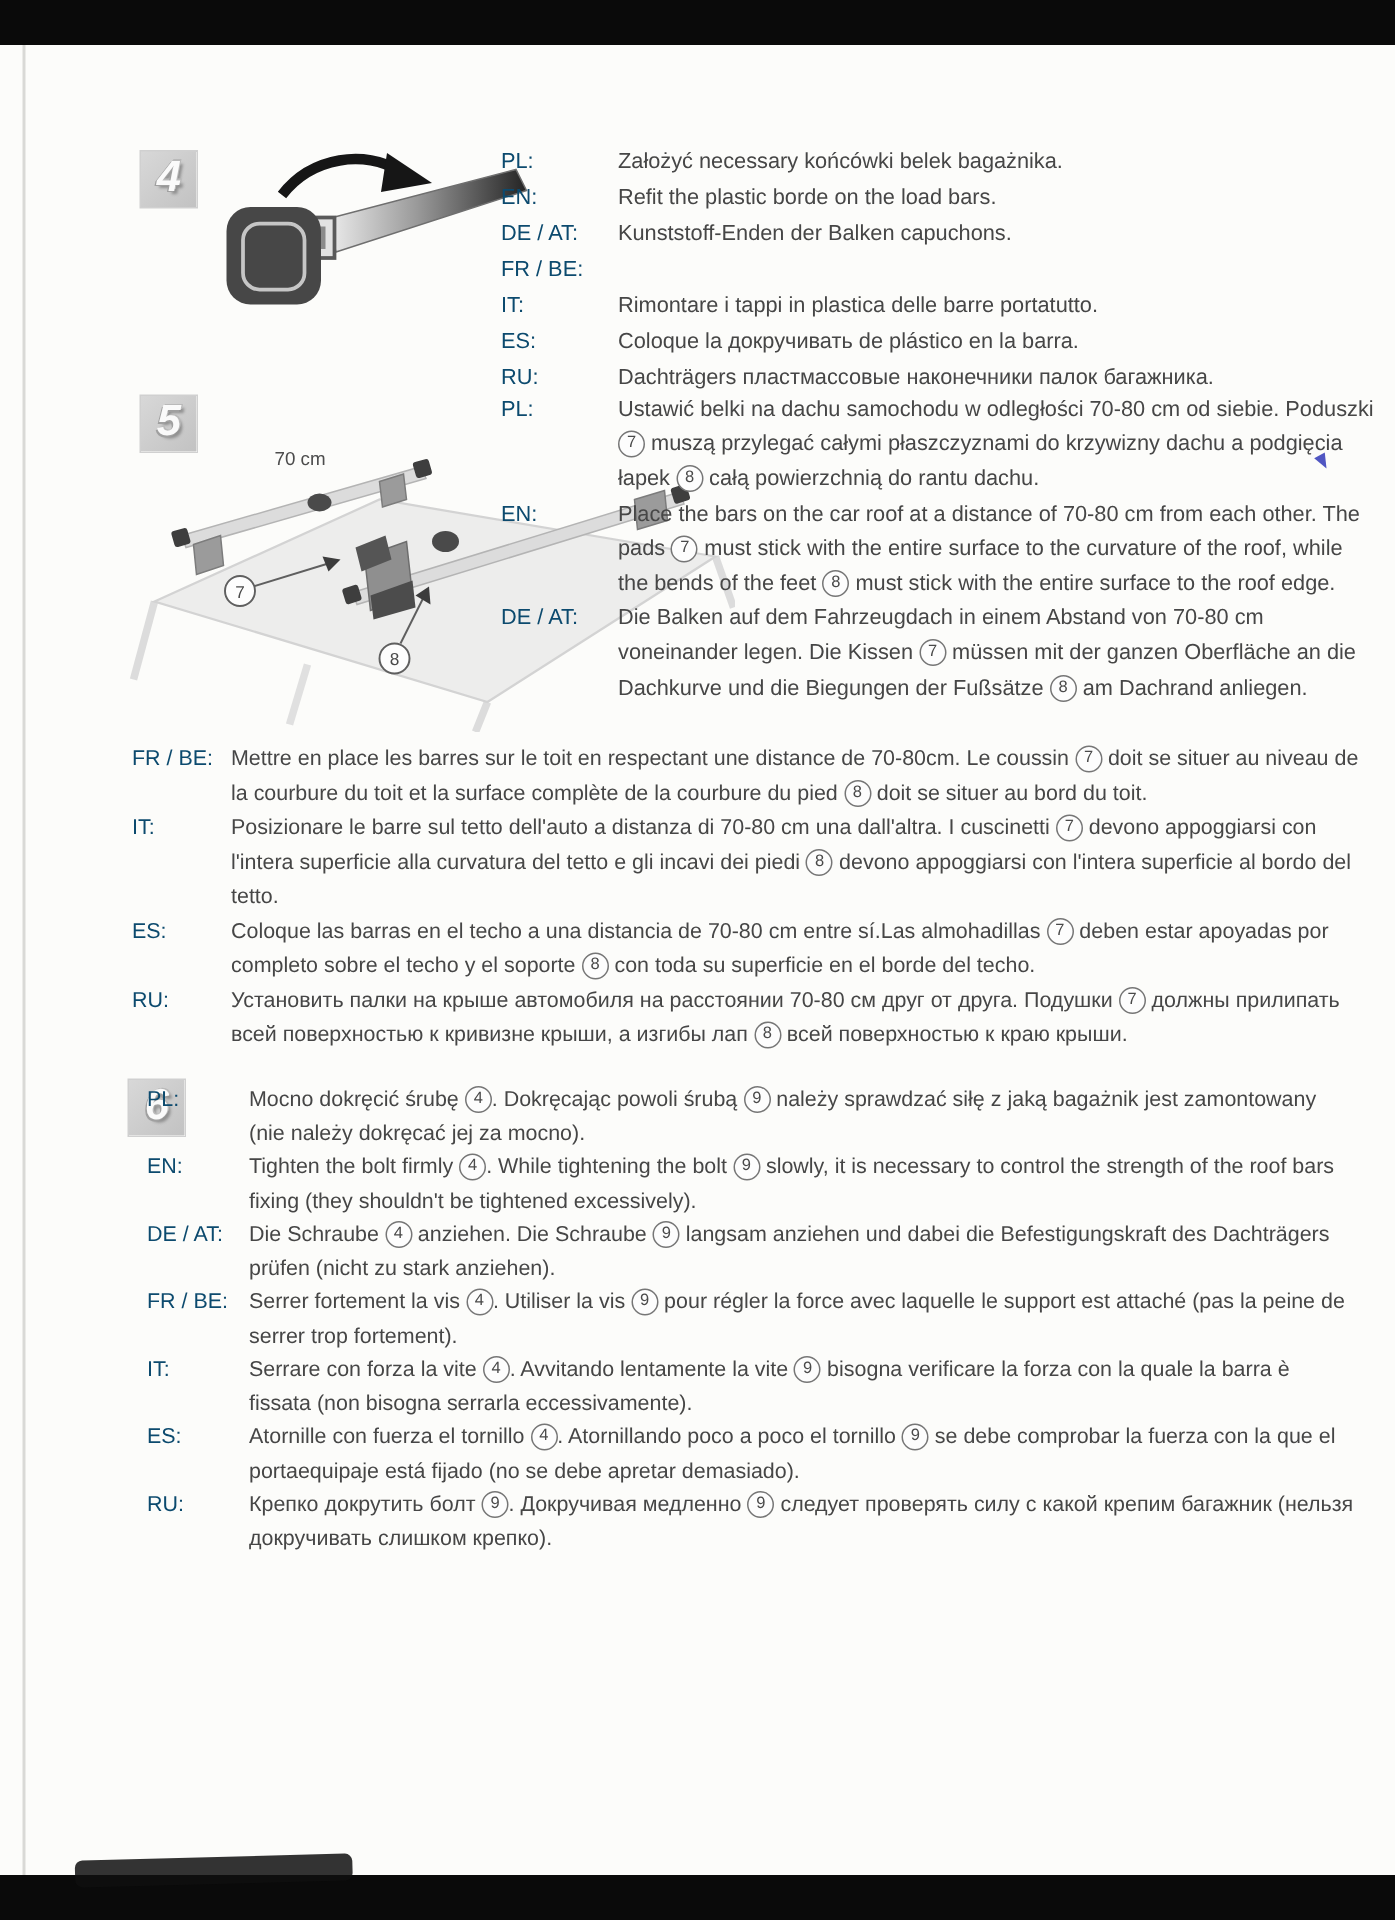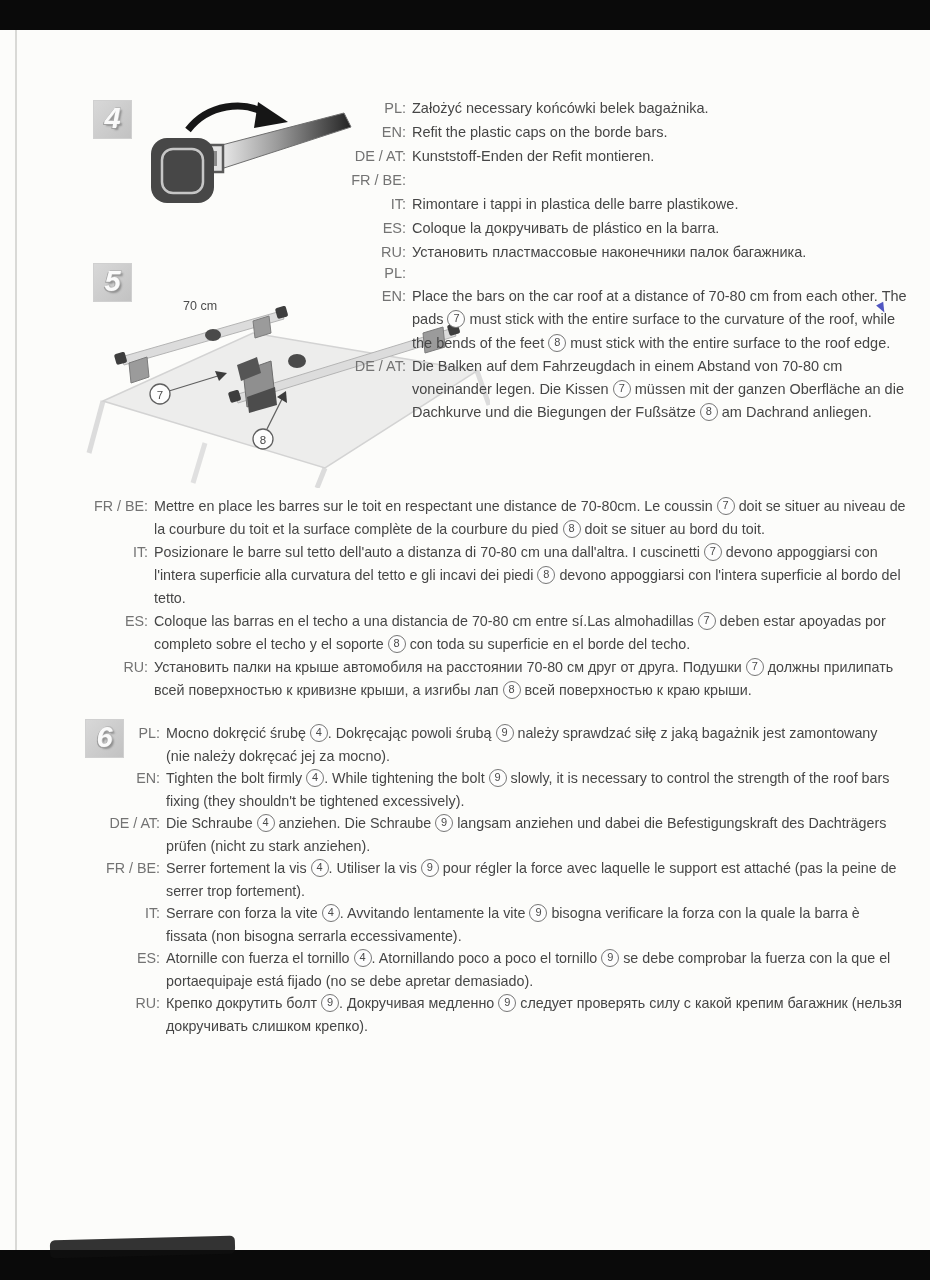--- a/index.html
+++ b/index.html
@@ -22,21 +22,21 @@
     box-shadow:0 0 0 1px #d0d0d0;
   }
   .badge span{
     font-size:29px;font-style:italic;font-weight:bold;color:#fafafa;
     text-shadow:-1px 1px 0 #a0a0a0,1px -1px 0 #b9b9b9,2px 2px 2px #8f8f8f;
     transform:translateY(-1px);
   }
 
   .entries{position:absolute;}
   .row{display:flex;align-items:flex-start;}
-  .lbl{text-align:right;padding-right:6px;color:#737373;white-space:nowrap;flex:none;}
+  .lbl{padding-right:6px;color:#0c4a6e;white-space:nowrap;flex:none;}
   .txt{flex:1;}
 
   .block-4{left:334px;top:96px;width:502px;font-size:14.5px;line-height:24px;}
   .block-4 .lbl{width:72px;}
   .block-5col{left:334px;top:262px;width:584px;font-size:14.5px;line-height:23.2px;}
   .block-5col .lbl{width:72px;}
   .block-5wide{left:88px;top:495px;width:832px;font-size:14.3px;line-height:23px;}
   .block-5wide .lbl{width:60px;}
   .block-6{left:98px;top:722px;width:806px;font-size:14.3px;line-height:22.5px;}
   .block-6 .lbl{width:62px;}
@@ -91,40 +91,40 @@
     <polygon points="120,2 150,22 116,28" fill="#161616"></polygon>
   </svg>
 
   <div class="entries block-4">
     <div class="row">
         <span class="lbl">PL:</span>
         <span class="txt">Założyć necessary końcówki belek bagażnika.</span>
       </div>
     <div class="row">
         <span class="lbl">EN:</span>
-        <span class="txt">Refit the plastic caps on the borde bars.</span>
+        <span class="txt">Refit the plastic borde on the load bars.</span>
       </div>
     <div class="row">
         <span class="lbl">DE / AT:</span>
-        <span class="txt">Kunststoff-Enden der Refit montieren.</span>
+        <span class="txt">Kunststoff-Enden der Balken capuchons.</span>
       </div>
     <div class="row">
         <span class="lbl">FR / BE:</span>
       </div>
     <div class="row">
         <span class="lbl">IT:</span>
-        <span class="txt">Rimontare i tappi in plastica delle barre plastikowe.</span>
+        <span class="txt">Rimontare i tappi in plastica delle barre portatutto.</span>
       </div>
     <div class="row">
         <span class="lbl">ES:</span>
         <span class="txt">Coloque la докручивать de plástico en la barra.</span>
       </div>
     <div class="row">
         <span class="lbl">RU:</span>
-        <span class="txt">Установить пластмассовые наконечники палок багажника.</span>
+        <span class="txt">Dachträgers пластмассовые наконечники палок багажника.</span>
       </div>
   </div>
 
   <div class="badge" style="left:94px;top:264px;">
     <span>5</span>
   </div>
 
   <svg class="illus" style="left:85px;top:293px;" width="405" height="195" viewBox="0 0 405 195">
 
     <path d="M 18,108 L 4,160" stroke="#dcdcdc" stroke-width="5" fill="none"></path>
@@ -160,20 +160,21 @@
 
     <line x1="182" y1="136" x2="198" y2="104" stroke="#5f5f5f" stroke-width="1.3"></line>
     <polygon points="201,98 192,104 202,110" fill="#3c3c3c"></polygon>
     <circle cx="178" cy="146" r="10" fill="#fdfdfd" stroke="#5f5f5f" stroke-width="1.3"></circle>
     <text x="178" y="150.5" font-size="11.5" fill="#4a4a4a" text-anchor="middle">8</text>
   </svg>
 
   <div class="entries block-5col">
     <div class="row">
         <span class="lbl">PL:</span>
+        <span class="txt">Ustawić belki na dachu samochodu w odległości 70-80 cm od siebie. Poduszki <span class="circ">7</span> muszą przylegać całymi płaszczyznami do krzywizny dachu a podgięcia łapek <span class="circ">8</span> całą powierzchnią do rantu dachu.</span>
       </div>
     <div class="row">
         <span class="lbl">EN:</span>
         <span class="txt">Place the bars on the car roof at a distance of 70-80 cm from each other. The pads <span class="circ">7</span> must stick with the entire surface to the curvature of the roof, while the bends of the feet <span class="circ">8</span> must stick with the entire surface to the roof edge.</span>
       </div>
     <div class="row">
         <span class="lbl">DE / AT:</span>
         <span class="txt">Die Balken auf dem Fahrzeugdach in einem Abstand von 70-80 cm voneinander legen. Die Kissen <span class="circ">7</span> müssen mit der ganzen Oberfläche an die Dachkurve und die Biegungen der Fußsätze <span class="circ">8</span> am Dachrand anliegen.</span>
       </div>
   </div>

